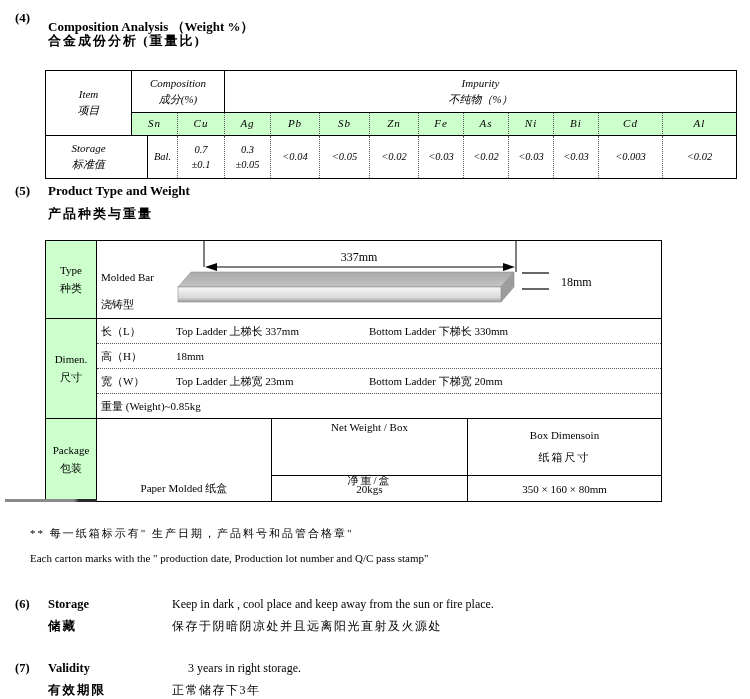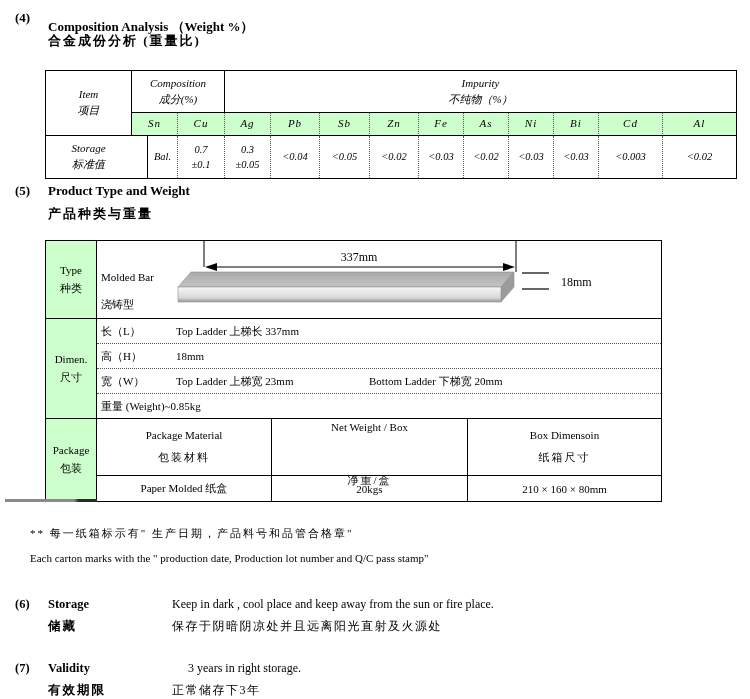--- a/index.html
+++ b/index.html
@@ -185,53 +185,50 @@
       </svg>
     </div>
 
     <div class="cell greencell bb-s" style="grid-area:2/1/6/2;background:#CCFFCC;">
       <span>Dimen.</span>
       <span>尺寸</span>
     </div>
     <div class="cell dimrow bb-dot" style="grid-area:2/2/3/5;">
       <span style="left:4px;">长（L）</span>
       <span style="left:79px;">Top Ladder 上梯长 337mm</span>
+      <span style="left:272px;">Bottom Ladder 下梯长 330mm</span>
     </div>
     <div class="cell dimrow bb-dot" style="grid-area:3/2/4/5;">
       <span style="left:4px;">高（H）</span>
       <span style="left:79px;">18mm</span>
     </div>
     <div class="cell dimrow bb-dot" style="grid-area:4/2/5/5;">
       <span style="left:4px;">宽（W）</span>
       <span style="left:79px;">Top Ladder 上梯宽 23mm</span>
       <span style="left:272px;">Bottom Ladder 下梯宽 20mm</span>
     </div>
     <div class="cell dimrow bb-s" style="grid-area:5/2/6/5;">
       <span style="left:4px;">重量 (Weight)~0.85kg</span>
     </div>
 
     <div class="cell greencell" style="grid-area:6/1/8/2;background:#CCFFCC;">
       <span>Package</span>
       <span>包装</span>
     </div>
-    <div class="cell pkghead bb-s" style="grid-area:6/2/7/3;">
-      <span>Package Material</span>
-      <span class="cjk-sp">包装材料</span>
-    </div>
     <div class="cell pkghead bb-s bl-s" style="grid-area:6/3/7/4;gap:40px;">
       <span>Net Weight / Box</span>
       <span class="cjk-sp">净重/盒</span>
     </div>
     <div class="cell pkghead bb-s bl-s" style="grid-area:6/4/7/5;">
       <span>Box Dimensoin</span>
       <span class="cjk-sp">纸箱尺寸</span>
     </div>
     <div class="cell pkgval" style="grid-area:7/2/8/3;">Paper Molded  纸盒</div>
     <div class="cell pkgval bl-s" style="grid-area:7/3/8/4;">20kgs</div>
-    <div class="cell pkgval bl-s" style="grid-area:7/4/8/5;">210 × 160 × 80mm</div>
+    <div class="cell pkgval bl-s" style="grid-area:7/4/8/5;">350 × 160 × 80mm</div>
   </div>
 
   <div class="artifact"></div>
 
   <div class="abs noteline cjk-sp" style="left:30px;top:526px;">** 每一纸箱标示有" 生产日期，产品料号和品管合格章"</div>
   <div class="abs noteline" style="left:30px;top:552px;">Each carton marks with the " production date, Production lot number and Q/C pass stamp"</div>
 
   <div class="abs secnum" style="left:15px;top:597px;font-size:12.5px;">(6)</div>
   <div class="abs b" style="left:48px;top:597px;font-size:12.5px;">Storage</div>
   <div class="abs bodytext" style="left:172px;top:597px;">Keep in dark , cool place and keep away from the sun or fire place.</div>

